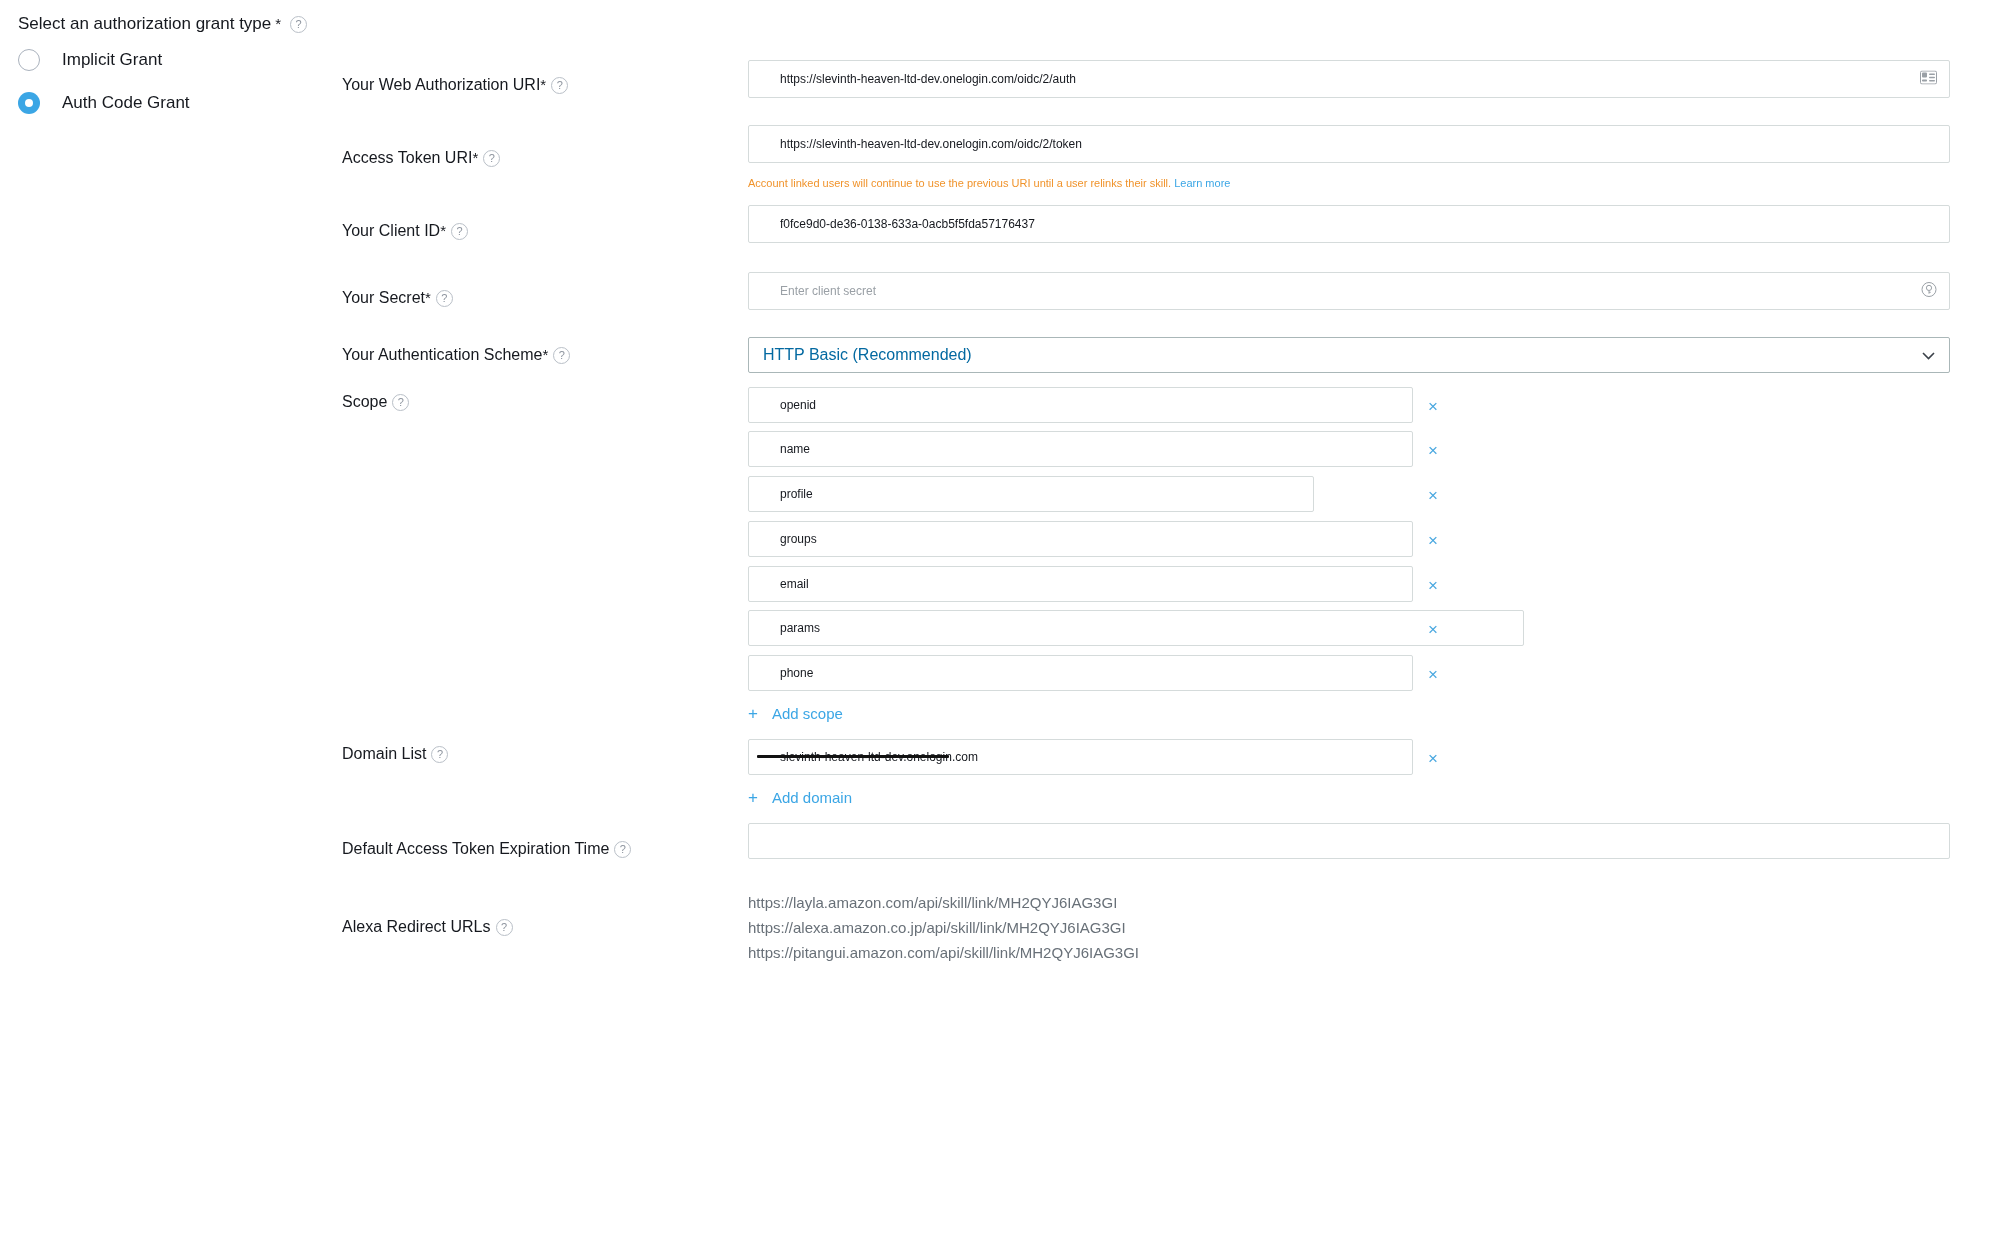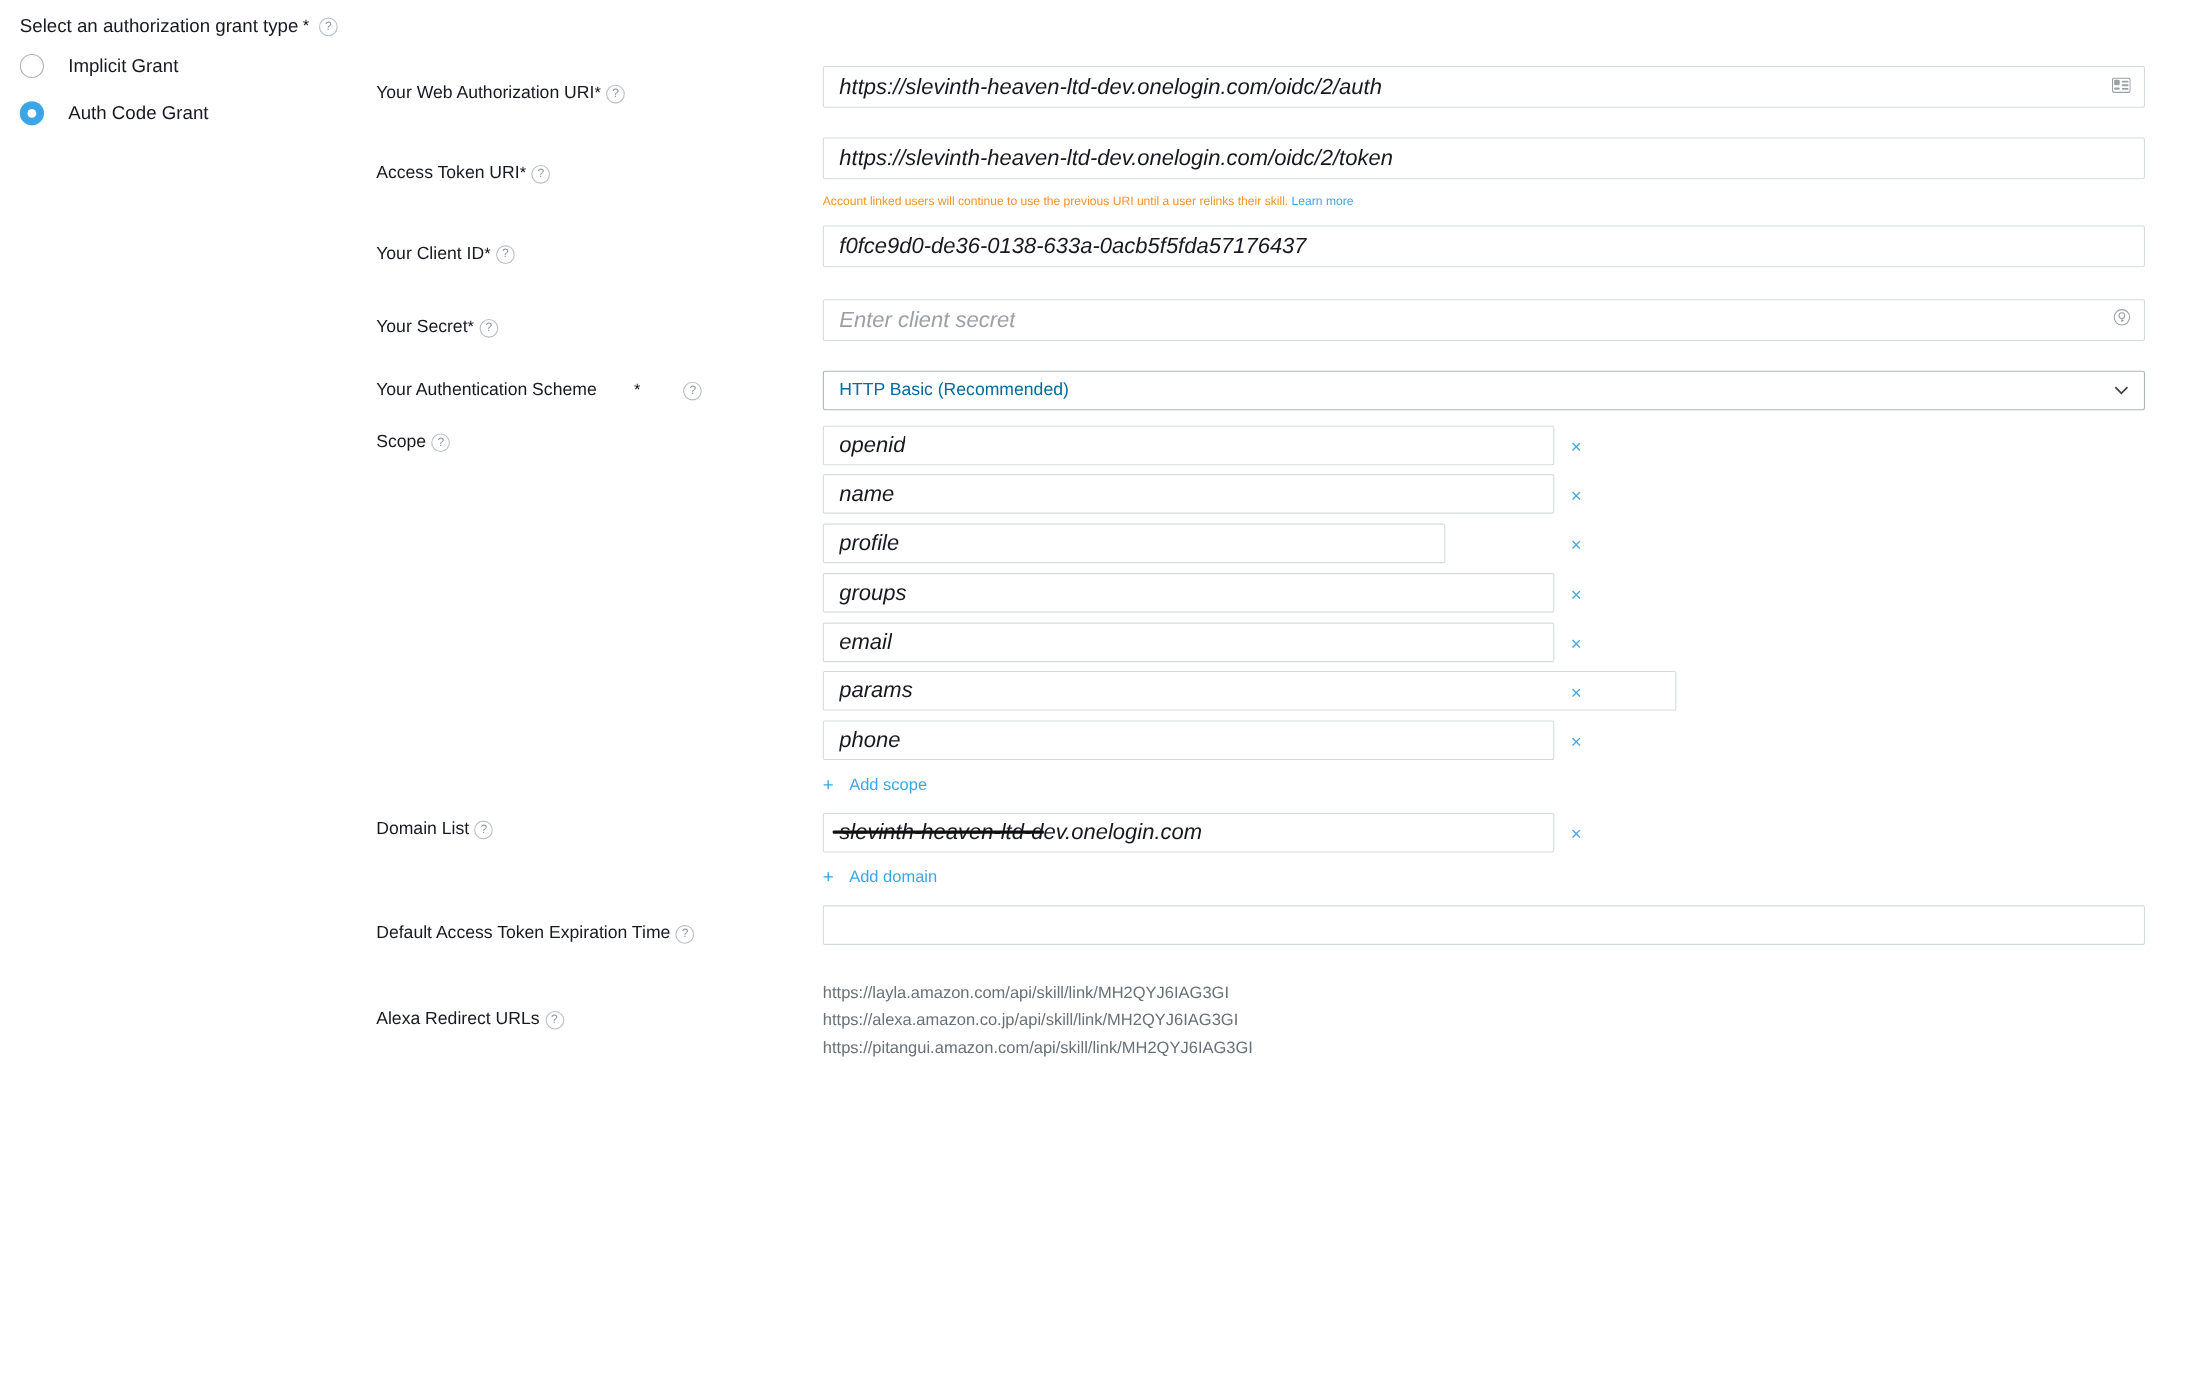--- a/index.html
+++ b/index.html
@@ -54,26 +54,25 @@
     white-space: nowrap;
     left: 342px;
   }
 
   .input-box {
     position: absolute;
     box-sizing: border-box;
     background: #fff;
     border: 1px solid #d5dbdb;
     border-radius: 2px;
-    font-size: 20px;
+    font-size: 12px;
     color: #16191f;
     display: flex; align-items: center;
-    padding: 0 14px;
+    padding: 0 31px;
     font-family: "Liberation Sans", sans-serif;
-    font-style: italic;
   }
   .input-box .val { white-space: nowrap; overflow: hidden; }
   .input-box .ph { color: #9aa0a6; }
 
   .autofill-icon { position: absolute; right: 12px; top: 50%; transform: translateY(-50%); }
 
   .warn-text {
     position: absolute;
     font-size: 11px;
     color: #f0932b;
@@ -200,21 +199,21 @@
   <span class="val ph">Enter client secret</span>
   <span class="autofill-icon">
     <svg width="16" height="16" viewBox="0 0 16 16" aria-hidden="true">
       <circle cx="8" cy="8" r="7" fill="none" stroke="#9aa0a6"></circle>
       <circle cx="8" cy="6.4" r="2.6" fill="none" stroke="#9aa0a6"></circle>
       <path d="M8 9 L8 12.2 M8 10.8 L9.7 10.8" stroke="#9aa0a6" fill="none"></path>
     </svg>
   </span>
 </div>
 
-<div class="field-label" style="top:346px;gap:34px;">
+<div class="field-label" style="top:346px;">
   <span>Your Authentication Scheme</span>
     <span class="req-star">*</span>
   <span class="help-icon">?</span>
 </div>
 <div class="select-box" style="left:748px; top:337px; width:1202px; height:36px;">
   <span>HTTP Basic (Recommended)</span>
   <span class="chev">
     <svg width="13" height="8" viewBox="0 0 13 8" aria-hidden="true">
       <path d="M1 1 L6.5 6.5 L12 1" fill="none" stroke="#3b4149" stroke-width="1.6"></path>
     </svg>

